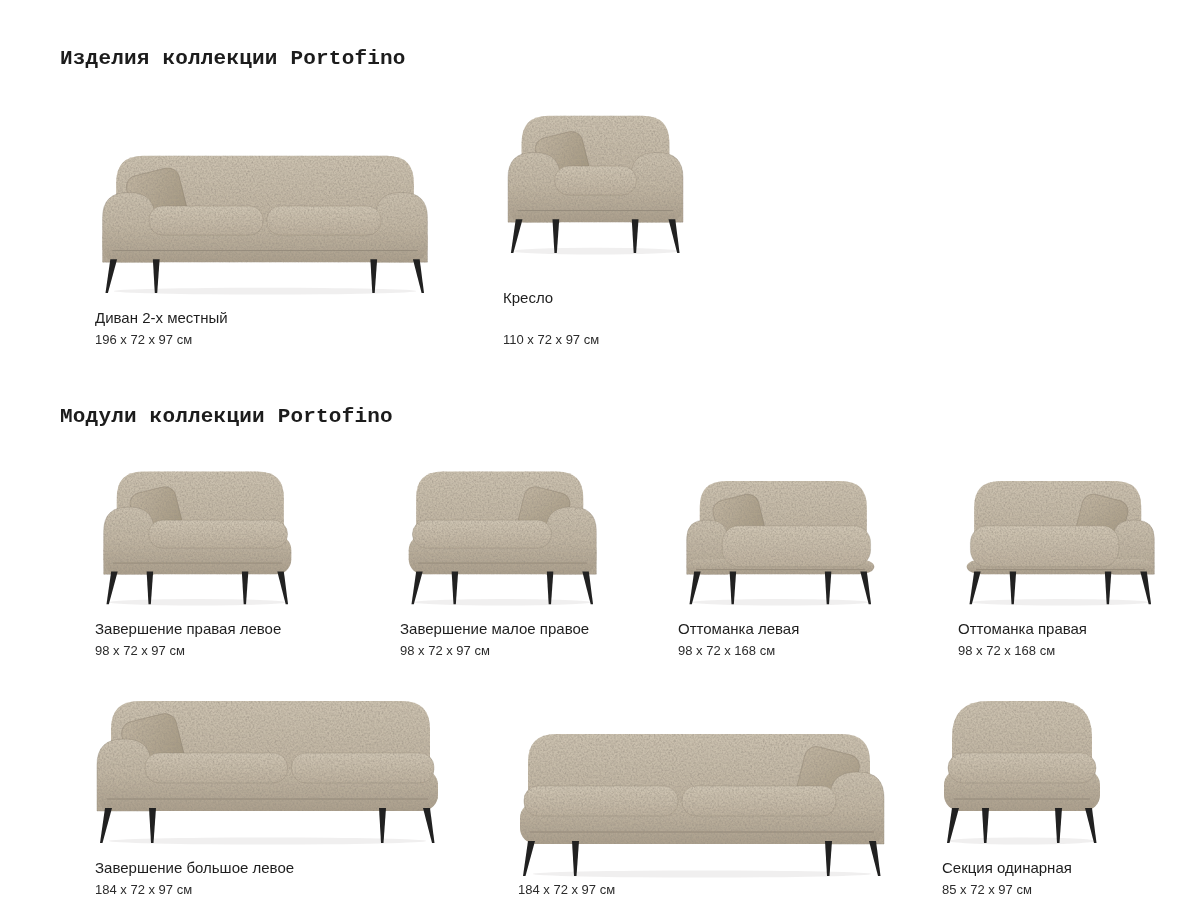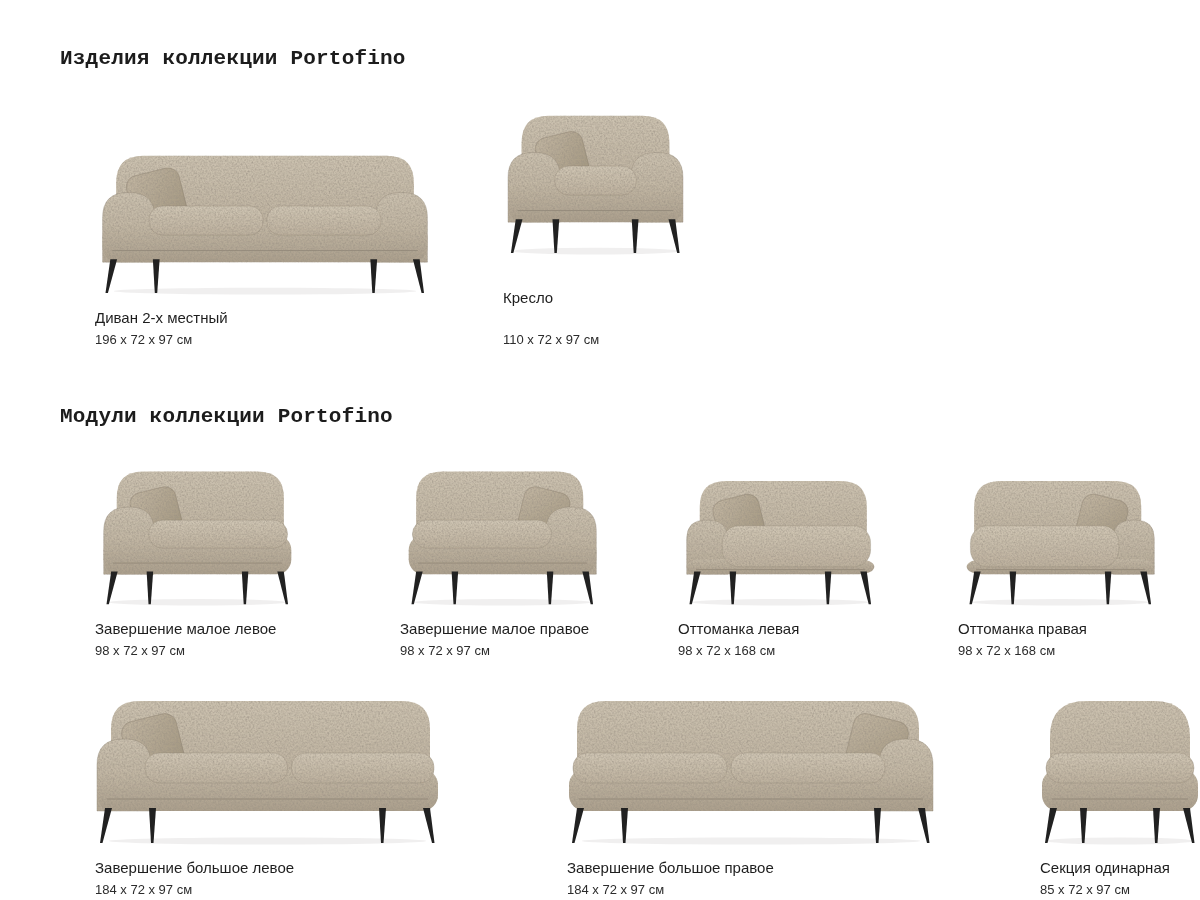--- a/index.html
+++ b/index.html
@@ -28,21 +28,21 @@
   .row-a .item:nth-child(3){width:170px;margin-left:100px;}
   .row-a .fig{height:145px;}
 
   .row-b{margin-top:36px;}
   .row-b .item:nth-child(1){width:205px;margin-left:35px;}
   .row-b .item:nth-child(2){width:205px;margin-left:100px;}
   .row-b .item:nth-child(3){width:205px;margin-left:73px;}
   .row-b .item:nth-child(4){width:205px;margin-left:75px;}
   .row-b .fig{height:140px;}
 
-  .row-c{margin-top:34px;justify-content:space-between;}
+  .row-c{margin-top:34px;}
   .row-c .item:nth-child(1){width:345px;margin-left:35px;}
   .row-c .item:nth-child(2){width:368px;margin-left:78px;}
   .row-c .item:nth-child(3){width:160px;margin-left:56px;}
   .row-c .fig{height:150px;}
 
   .defs-holder{position:absolute;width:0;height:0;overflow:hidden;}
 </style>
 </head>
 <body>
 
@@ -158,21 +158,21 @@
                   <line x1="12" y1="104" x2="193" y2="104" stroke="rgba(105,95,80,0.40)" stroke-width="1"></line>
                 </g>
                 <g>
                   <polygon points="10,113 17,113 7.5,148 5,148" fill="#212121"></polygon>
                   <polygon points="48,113 55,113 52.5,148 50,148" fill="#212121"></polygon>
                   <polygon points="150,113 157,113 154.5,148 152,148" fill="#212121"></polygon>
                   <polygon points="188,113 195,113 199.5,148 197,148" fill="#212121"></polygon>
                 </g>
               </svg>
     </div>
-    <div class="nm">Завершение малое левое</div>
+    <div class="nm">Завершение правая левое</div>
     <div class="dm">98 х 72 х 97 см</div>
   </div>
 
   <div class="item">
     <div class="fig">
       <svg preserveAspectRatio="xMidYMax meet" viewBox="0 0 205 150">
                 <ellipse cx="102.5" cy="146" rx="94.3" ry="3.5" fill="rgba(60,55,45,0.08)"></ellipse>
                 <g filter="url(#boucle)">
                   <path d="M 10 100 L 10 34 Q 10 6 38 6 L 161 6 Q 189 6 189 34 L 189 100 Z" fill="url(#g-back)"></path>
                   <rect x="-25" y="-25" width="50" height="50" rx="12" fill="url(#g-pillow)" stroke="rgba(90,80,64,0.25)" stroke-width="1" transform="translate(147 50) rotate(14)"></rect>
@@ -281,21 +281,20 @@
                   <line x1="12" y1="104" x2="356" y2="104" stroke="rgba(105,95,80,0.40)" stroke-width="1"></line>
                 </g>
                 <g>
                   <polygon points="10,113 17,113 7.5,148 5,148" fill="#212121"></polygon>
                   <polygon points="54,113 61,113 58.5,148 56,148" fill="#212121"></polygon>
                   <polygon points="307,113 314,113 311.5,148 309,148" fill="#212121"></polygon>
                   <polygon points="351,113 358,113 362.5,148 360,148" fill="#212121"></polygon>
                 </g>
               </svg>
     </div>
-    <div class="nm">Завершение большое правое</div>
     <div class="dm">184 х 72 х 97 см</div>
   </div>
 
   <div class="item">
     <div class="fig">
       <svg preserveAspectRatio="xMidYMax meet" viewBox="0 0 160 150">
                 <ellipse cx="80" cy="146" rx="73.60000000000001" ry="3.5" fill="rgba(60,55,45,0.08)"></ellipse>
                 <g filter="url(#boucle)">
                   <path d="M 10 100 L 10 42 Q 10 6 46 6 L 114 6 Q 150 6 150 42 L 150 100 Z" fill="url(#g-back)"></path>
                   <rect x="2" y="74" width="156" height="42" rx="16" fill="url(#g-base)"></rect>

